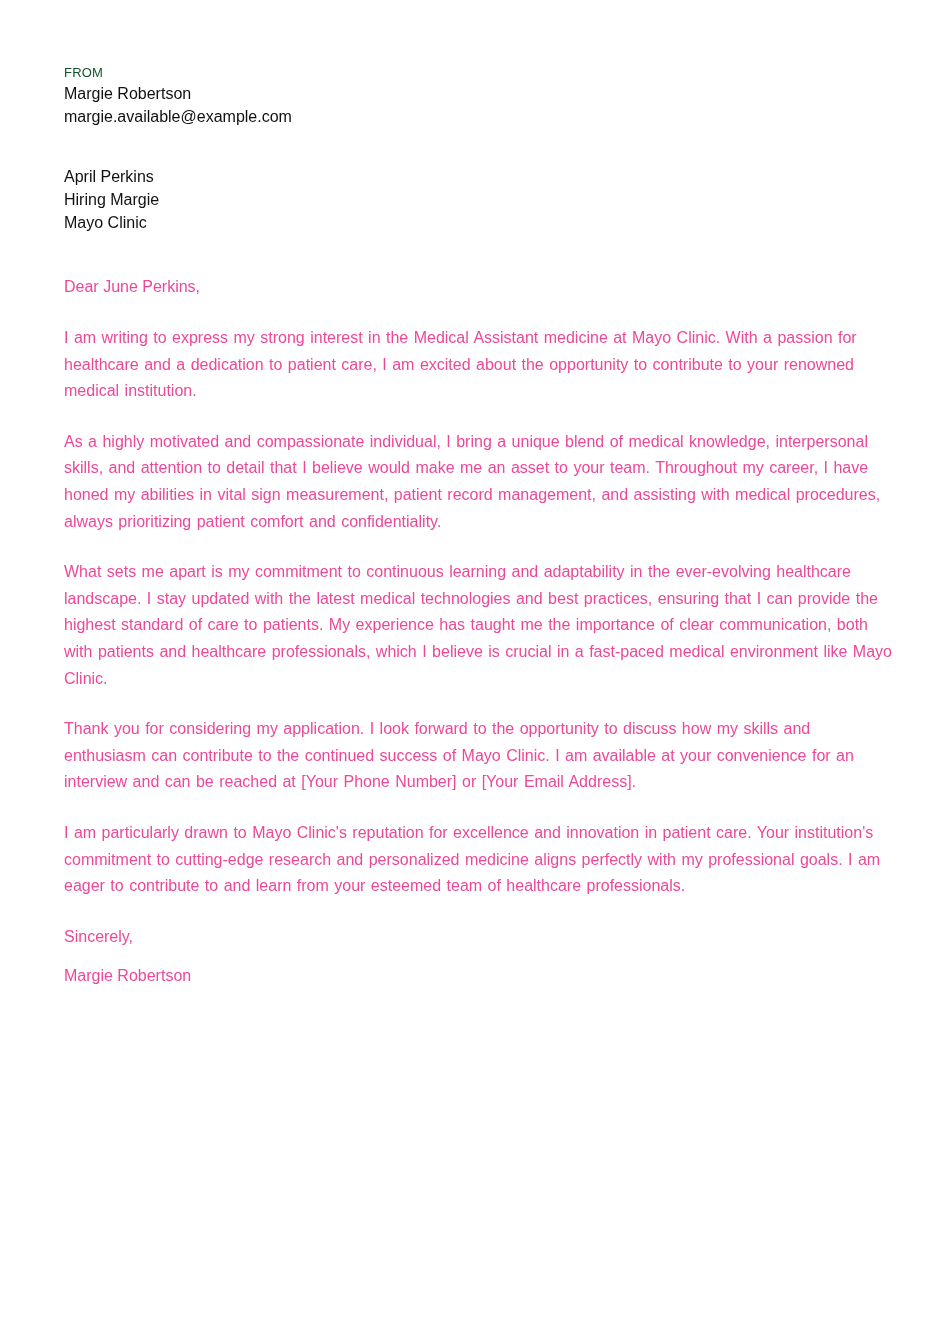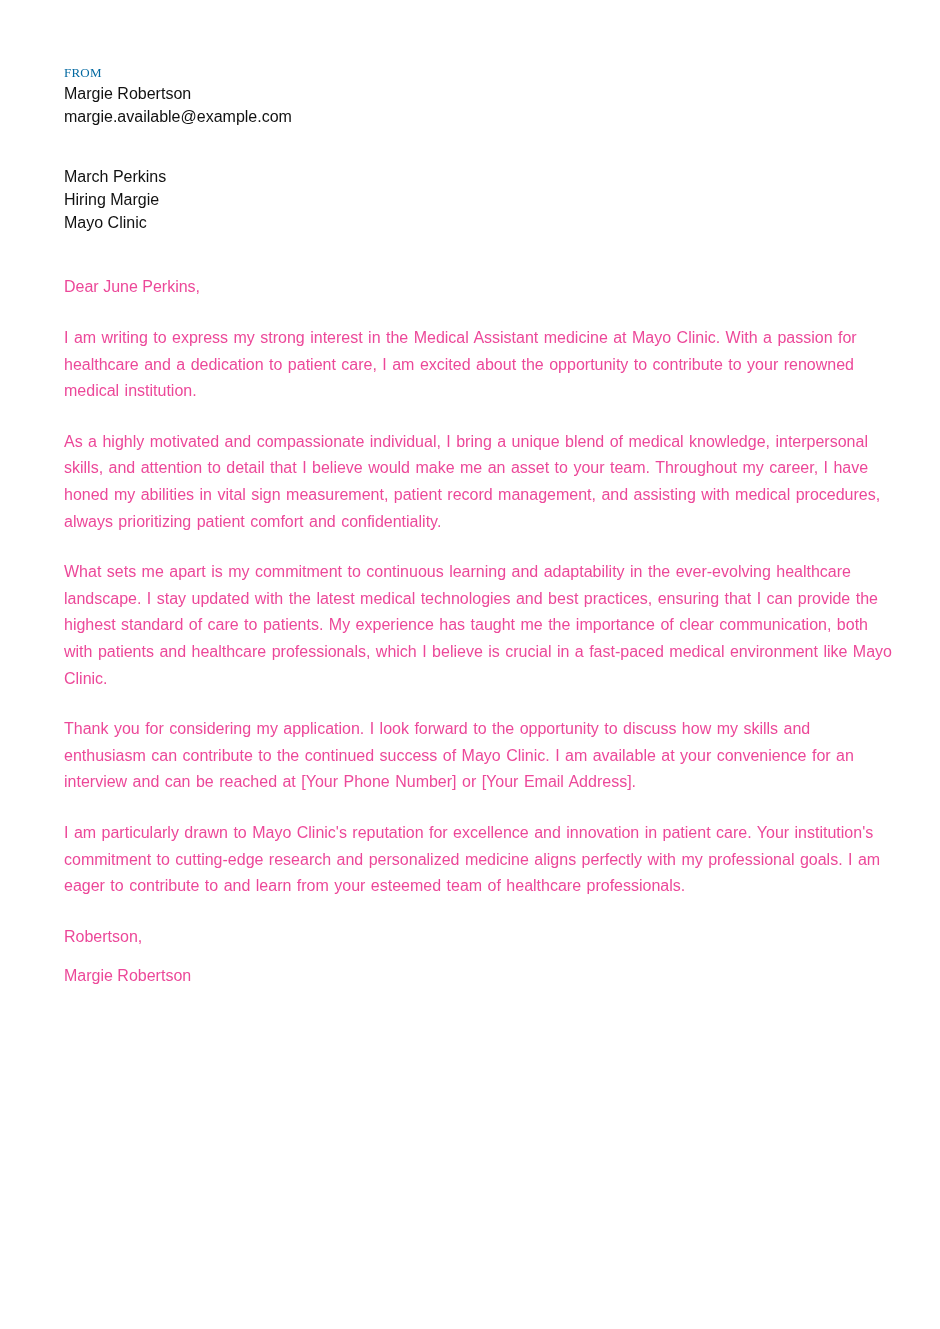--- a/index.html
+++ b/index.html
@@ -15,25 +15,24 @@
       font-family: "Liberation Sans", sans-serif;
     }
     .page {
       position: absolute;
       left: 64px;
       top: 64px;
       width: 832px;
     }
     .block-label {
       font-size: 13px;
-      color: #0369a1;
+      color: #14532d;
       letter-spacing: 0.2px;
       line-height: 18px;
       text-transform: uppercase;
-      font-family: Liberation Serif, serif;
     }
     .contact-line {
       font-size: 16px;
       color: #111111;
       line-height: 23px;
     }
     .from-block { margin-top: 0; }
     .to-block { margin-top: 37px; }
     .letter-body {
       margin-top: 40px;
@@ -63,29 +62,29 @@
 
 <div class="page">
 
   <div class="from-block">
     <div class="block-label">FROM</div>
     <div class="contact-line">Margie Robertson</div>
     <div class="contact-line">margie.available@example.com</div>
   </div>
 
   <div class="to-block">
-    <div class="contact-line">March Perkins</div>
+    <div class="contact-line">April Perkins</div>
     <div class="contact-line">Hiring Margie</div>
     <div class="contact-line">Mayo Clinic</div>
   </div>
 
   <div class="letter-body">
     <p class="salutation">Dear June Perkins,</p>
     <p class="para">I am writing to express my strong interest in the Medical Assistant medicine at Mayo Clinic. With a passion for healthcare and a dedication to patient care, I am excited about the opportunity to contribute to your renowned medical institution.</p>
     <p class="para">As a highly motivated and compassionate individual, I bring a unique blend of medical knowledge, interpersonal skills, and attention to detail that I believe would make me an asset to your team. Throughout my career, I have honed my abilities in vital sign measurement, patient record management, and assisting with medical procedures, always prioritizing patient comfort and confidentiality.</p>
     <p class="para">What sets me apart is my commitment to continuous learning and adaptability in the ever-evolving healthcare landscape. I stay updated with the latest medical technologies and best practices, ensuring that I can provide the highest standard of care to patients. My experience has taught me the importance of clear communication, both with patients and healthcare professionals, which I believe is crucial in a fast-paced medical environment like Mayo Clinic.</p>
     <p class="para">Thank you for considering my application. I look forward to the opportunity to discuss how my skills and enthusiasm can contribute to the continued success of Mayo Clinic. I am available at your convenience for an interview and can be reached at [Your Phone Number] or [Your Email Address].</p>
     <p class="para">I am particularly drawn to Mayo Clinic's reputation for excellence and innovation in patient care. Your institution's commitment to cutting-edge research and personalized medicine aligns perfectly with my professional goals. I am eager to contribute to and learn from your esteemed team of healthcare professionals.</p>
-    <p class="closing">Robertson,</p>
+    <p class="closing">Sincerely,</p>
     <p class="signature">Margie Robertson</p>
   </div>
 
 </div>
 
 </body></html>

